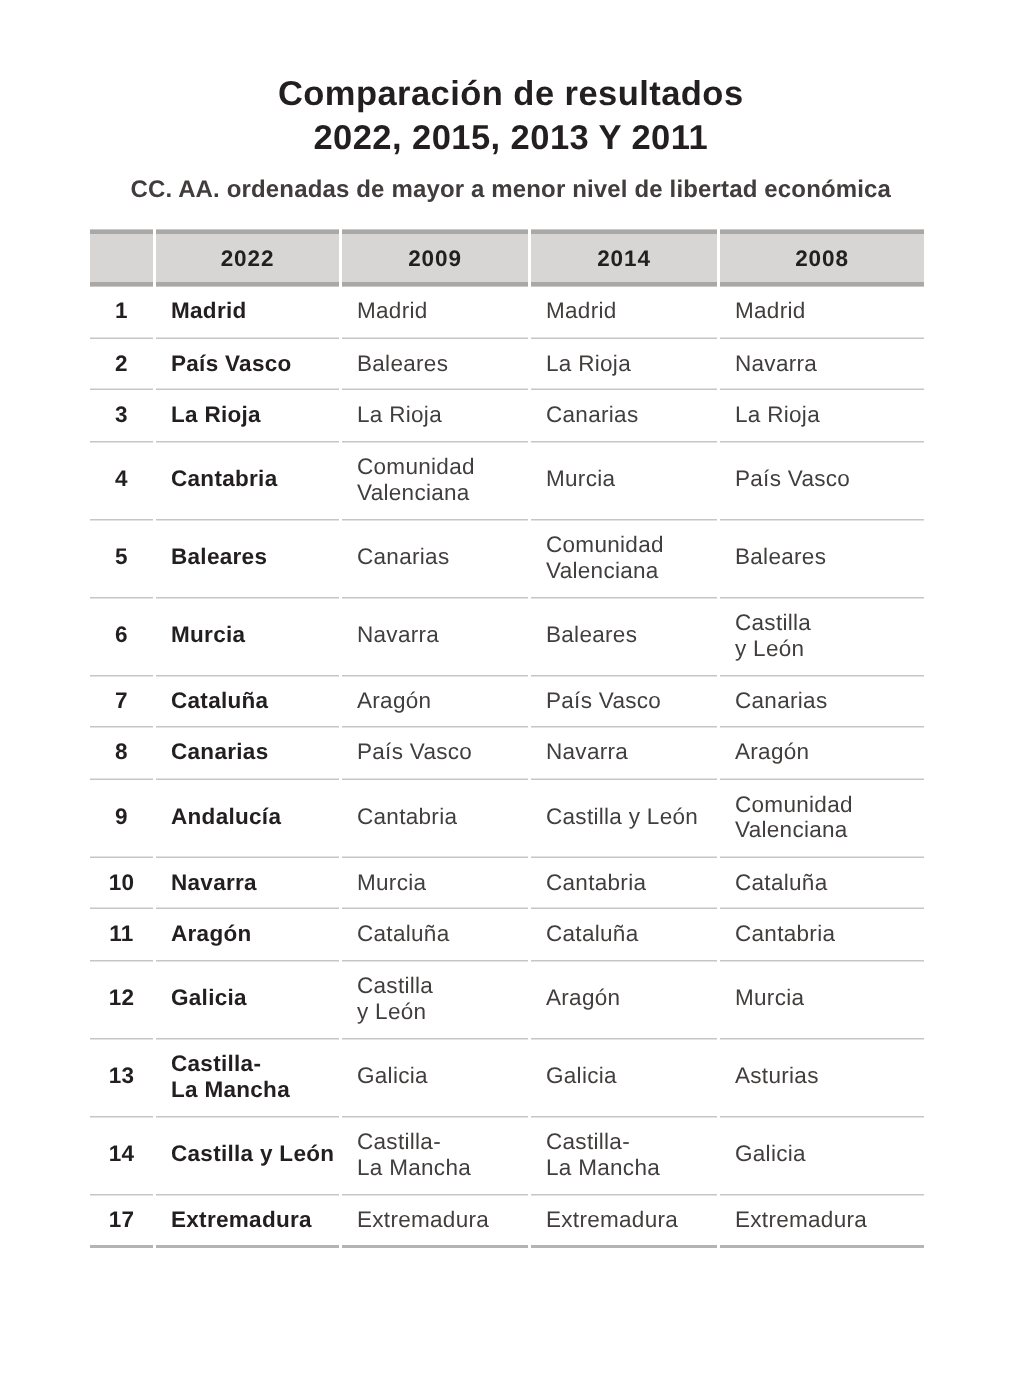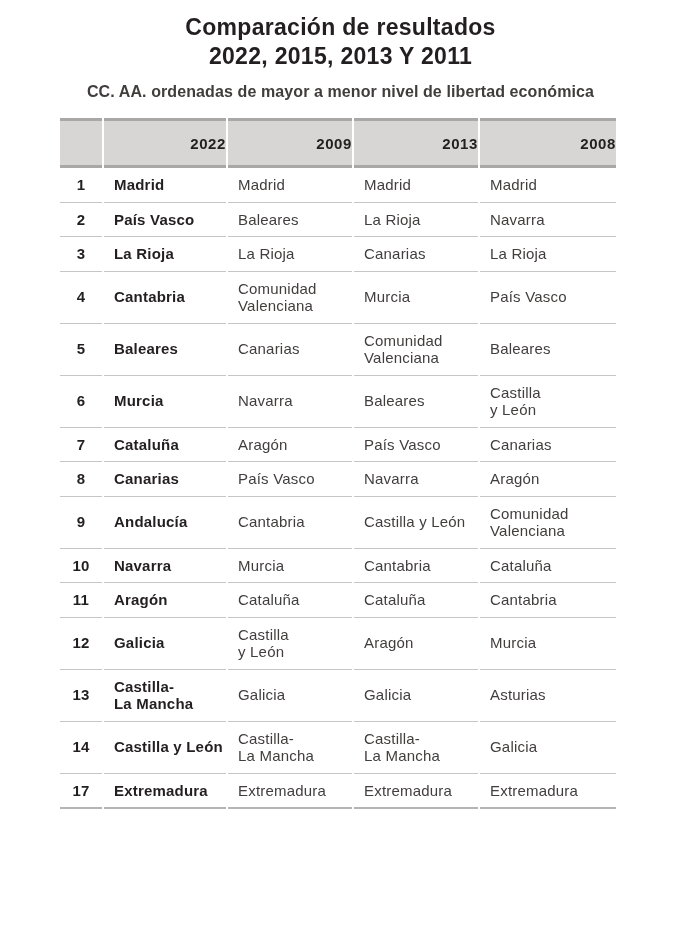--- a/index.html
+++ b/index.html
@@ -4,21 +4,21 @@
 <style>
   * { margin: 0; padding: 0; box-sizing: border-box; }
   html, body { background: #ffffff; }
   body {
     width: 681px; height: 928px;
     font-family: "Liberation Sans", "DejaVu Sans", sans-serif;
     color: #231f20;
   }
   .page { width: 681px; height: 928px; background: #fff; overflow: hidden; }
 
-  .page-header { padding-top: 13px; text-align: center; }
+  .page-header { padding-top: 48px; text-align: center; }
   .title-line {
     display: block;
     font-size: 23px; font-weight: 700; line-height: 28.5px;
     letter-spacing: 0.3px;
     color: var(--title-color, #231f20);
   }
   .subtitle {
     margin-top: 12px;
     font-size: 16px; line-height: 19px; font-weight: 700;
     letter-spacing: 0.1px;
@@ -35,24 +35,24 @@
   col.rank-col  { width: 42px; }
   col.col-2022  { width: 122px; }
   col.col-2015  { width: 124px; }
   col.col-2013  { width: 124px; }
   col.col-2011  { width: 136px; }
 
   th {
     background: var(--header-bg, #d7d6d4);
     border-top: 3px solid var(--header-border, #a9a8a6);
     border-bottom: 3px solid var(--header-border, #a9a8a6);
-    height: 50px;
+    height: 38px;
     font-size: 15px; font-weight: 700;
     letter-spacing: 0.6px;
-    text-align: right; vertical-align: middle;
+    text-align: center; vertical-align: middle;
     color: var(--text-dark, #231f20);
   }
   td {
     border-bottom: 1px solid var(--row-border, #c7c6c4);
     padding: 8px 2px 8px 10px;
     font-size: 15px; line-height: 17.5px;
     letter-spacing: 0.2px;
     vertical-align: middle;
     white-space: pre;
     color: var(--text-body, #413e3d);
@@ -88,21 +88,21 @@
       <col class="col-2022">
       <col class="col-2015">
       <col class="col-2013">
       <col class="col-2011">
     </colgroup>
     <thead>
       <tr>
         <th></th>
         <th>2022</th>
         <th>2009</th>
-        <th>2013</th>
+        <th>2014</th>
         <th>2008</th>
       </tr>
     </thead>
     <tbody>
     <tr>
       <td class="rank">1</td>
       <td class="c2022">Madrid</td>
       <td class="c2015">Madrid</td>
       <td class="c2013">Madrid</td>
       <td class="c2011">Madrid</td>

